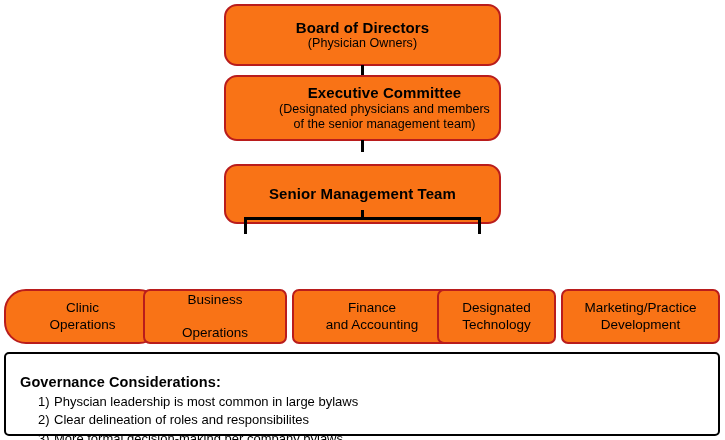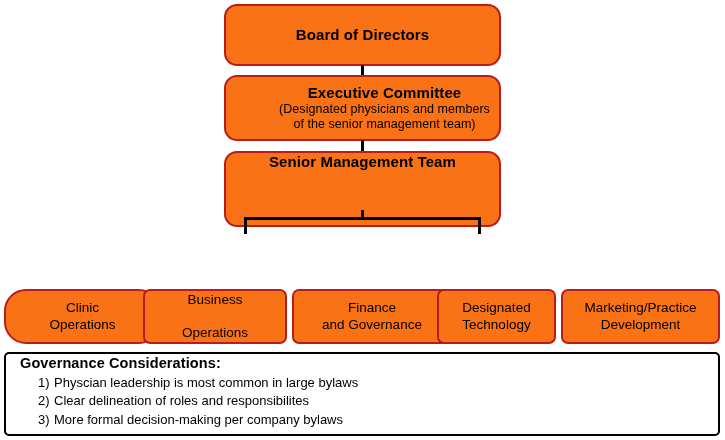--- a/index.html
+++ b/index.html
@@ -45,21 +45,21 @@
   }
 
   
   .top-node {
     left: 224px;
     width: 277px;
     border-radius: 13px;
   }
   #node-board       { top: 4px;   height: 62px; }
   #node-executive   { top: 75px;  height: 66px; padding-left: 44px; }
-  #node-senior      { top: 151px; height: 76px; justify-content: space-between; }
+  #node-senior      { top: 164px; height: 60px; }
 
   
   .connector-v {
     position: absolute;
     width: 3px;
     background: #000000;
     left: 361px;
   }
   #conn-board-exec   { top: 65px;  height: 11px; }
   #conn-exec-senior  { top: 140px; height: 12px; }
@@ -128,21 +128,21 @@
   #governance {
     position: absolute;
     left: 4px;
     top: 352px;
     width: 716px;
     height: 84px;
     box-sizing: border-box;
     background: #ffffff;
     border: 2.5px solid #000000;
     border-radius: 5px;
-    padding: 1px 0 0 14px;
+    padding: 20px 0 0 14px;
   }
   #governance .gov-title {
     font-size: 14.5px;
     font-weight: bold;
     letter-spacing: 0.1px;
     margin-bottom: 3px;
   }
   #governance ol {
     margin: 0;
     padding: 0;
@@ -163,20 +163,21 @@
     flex: 1 1 auto;
   }
 </style>
 </head>
 <body>
 
 <div id="chart">
 
   <div class="node top-node" id="node-board">
     <div class="title">Board of Directors</div>
+    <div class="subtitle">(Physician Owners)</div>
   </div>
 
   <div class="connector-v" id="conn-board-exec"></div>
 
   <div class="node top-node" id="node-executive">
     <div class="title">Executive Committee</div>
     <div class="subtitle">(Designated physicians and members</div>
     <div class="subtitle">of the senior management team)</div>
   </div>
 
@@ -197,21 +198,21 @@
     <div class="label">Operations</div>
   </div>
 
   <div class="node dept" id="dept-1">
     <div class="label">Business</div>
     <div class="label">Operations</div>
   </div>
 
   <div class="node dept" id="dept-2">
     <div class="label">Finance</div>
-    <div class="label">and Governance</div>
+    <div class="label">and Accounting</div>
   </div>
 
   <div class="node dept" id="dept-3">
     <div class="label">Designated</div>
     <div class="label">Technology</div>
   </div>
 
   <div class="node dept" id="dept-4">
     <div class="label">Marketing/Practice</div>
     <div class="label">Development</div>

